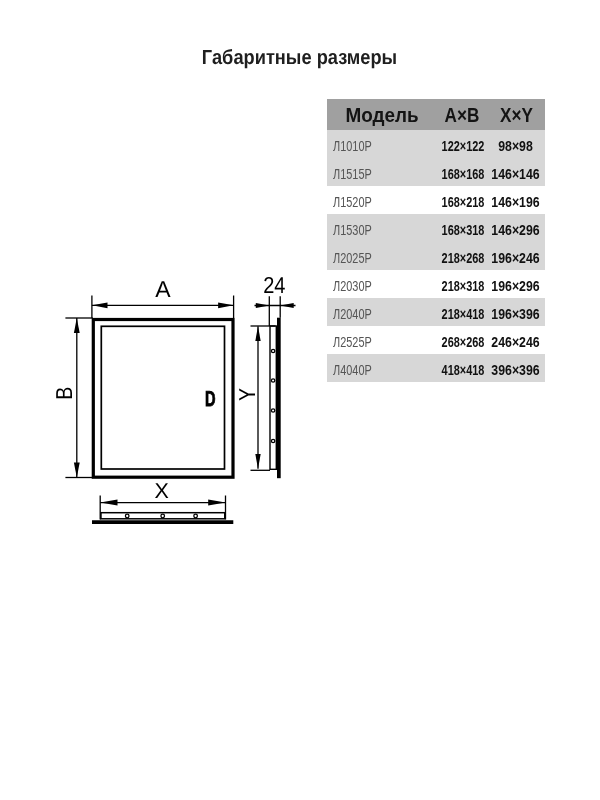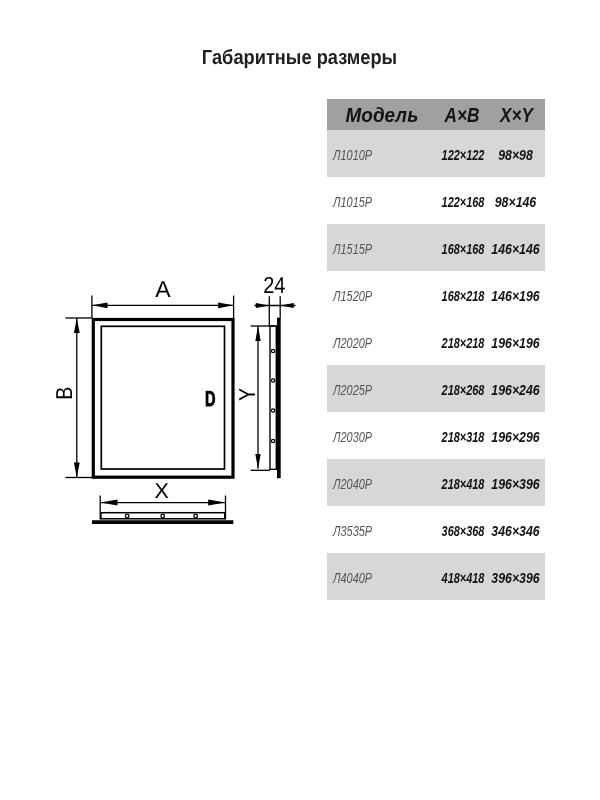--- a/index.html
+++ b/index.html
@@ -1,21 +1,21 @@
 <!DOCTYPE html>
 <html><head>
 <meta charset="utf-8">
 <style>
   html,body{margin:0;padding:0;background:#fff;}
   body{width:600px;height:800px;position:relative;overflow:hidden;
        font-family:"Liberation Sans",sans-serif;}
   #dwg{position:absolute;left:0;top:0;}
-  #tbl{position:absolute;left:327px;top:98.5px;width:217.5px;font-style:italic;}
+  #tbl{position:absolute;left:327px;top:98.5px;width:217.5px;}
   .hdr{height:31px;background:#a0a0a0;position:relative;}
-  .row{height:47px;position:relative;}
+  .row{height:28px;position:relative;}
   .row.g{background:#d7d7d7;}
   .row span{position:absolute;top:calc(50% + 2.2px);
             transform:translateY(-50%) scaleX(0.78);
             white-space:nowrap;font-size:14px;}
   .m{left:6px;color:#555;transform-origin:left center;}
   .n{font-weight:bold;color:#111;text-align:center;transform-origin:center center;}
   .c2{left:96px;width:80px;}
   .c3{left:156px;width:65px;transform:translateY(-50%) scaleX(0.88) !important;}
   .hdr span{position:absolute;top:calc(50% + 1px);
             transform:translateY(-50%) scaleX(0.88);
@@ -92,58 +92,53 @@
   <div class="hdr">
       <span class="h1">Модель</span>
       <span class="h2">А×В</span>
       <span class="h3">X×Y</span>
     </div>
   <div class="row g">
       <span class="m">Л1010Р</span>
       <span class="n c2">122×122</span>
       <span class="n c3">98×98</span>
     </div>
-  <div class="row">
-      <span class="m">Л1015Р</span>
-      <span class="n c2">122×168</span>
-      <span class="n c3">98×146</span>
-    </div>
   <div class="row g">
       <span class="m">Л1515Р</span>
       <span class="n c2">168×168</span>
       <span class="n c3">146×146</span>
     </div>
   <div class="row">
       <span class="m">Л1520Р</span>
       <span class="n c2">168×218</span>
       <span class="n c3">146×196</span>
     </div>
-  <div class="row">
-      <span class="m">Л2020Р</span>
-      <span class="n c2">218×218</span>
-      <span class="n c3">196×196</span>
+  <div class="row g">
+      <span class="m">Л1530Р</span>
+      <span class="n c2">168×318</span>
+      <span class="n c3">146×296</span>
     </div>
   <div class="row g">
       <span class="m">Л2025Р</span>
       <span class="n c2">218×268</span>
       <span class="n c3">196×246</span>
     </div>
   <div class="row">
       <span class="m">Л2030Р</span>
       <span class="n c2">218×318</span>
       <span class="n c3">196×296</span>
     </div>
   <div class="row g">
       <span class="m">Л2040Р</span>
       <span class="n c2">218×418</span>
       <span class="n c3">196×396</span>
     </div>
   <div class="row">
-      <span class="m">Л3535Р</span>
-      <span class="n c2">368×368</span>
-      <span class="n c3">346×346</span>
+      <span class="m">Л2525Р</span>
+      <span class="n c2">268×268</span>
+      <span class="n c3">246×246</span>
     </div>
   <div class="row g">
       <span class="m">Л4040Р</span>
       <span class="n c2">418×418</span>
       <span class="n c3">396×396</span>
     </div>
 </div>
 
 </body></html>

